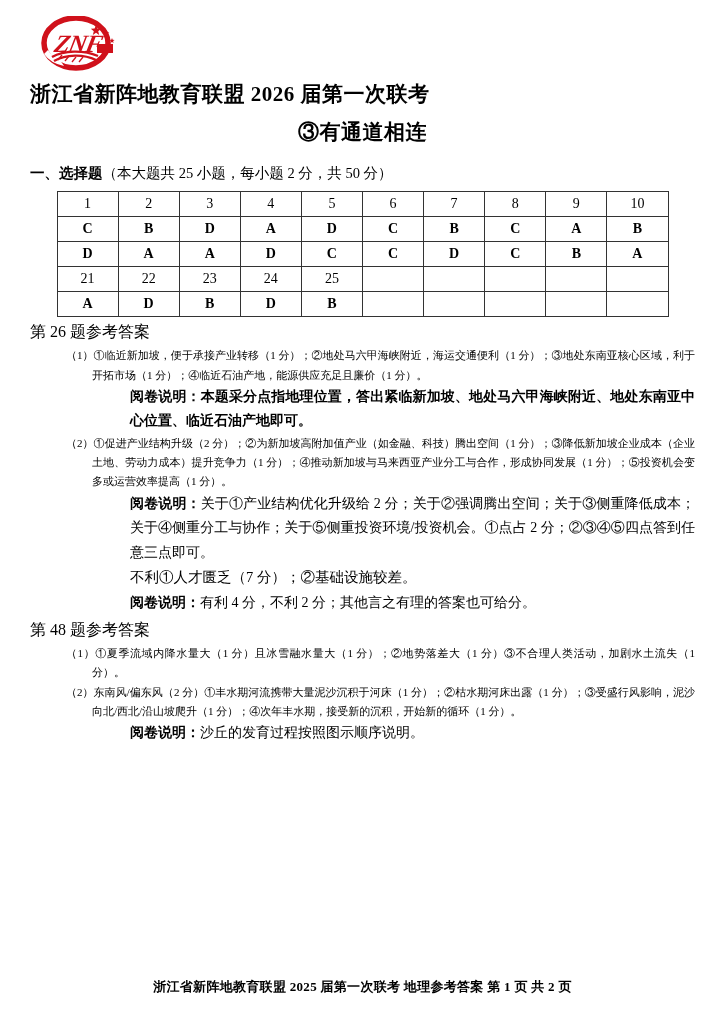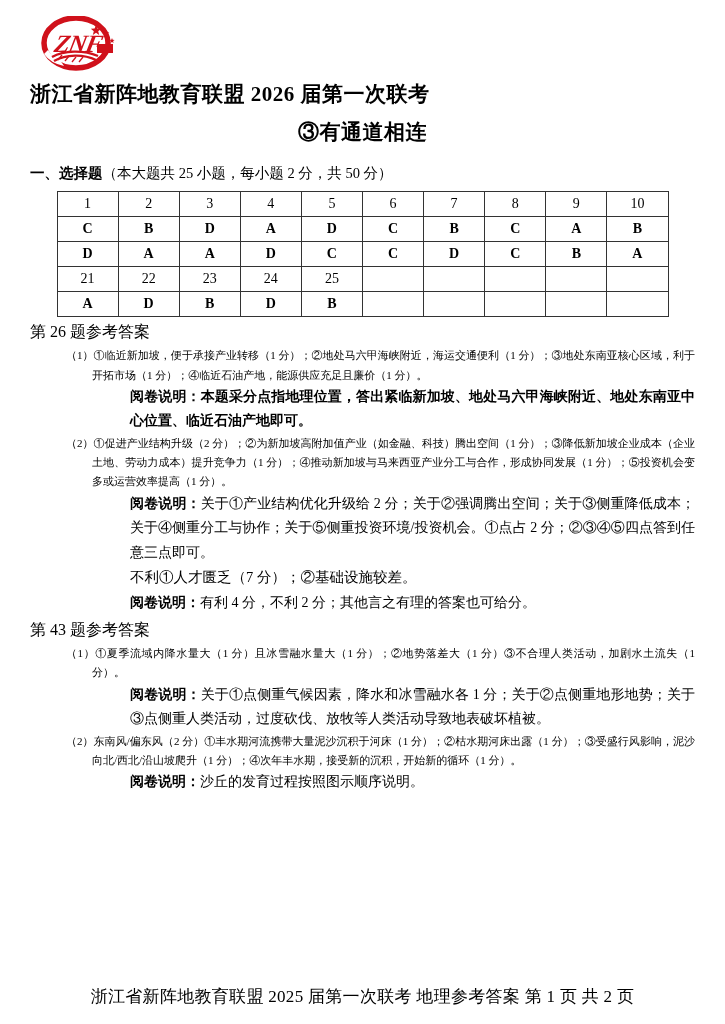--- a/index.html
+++ b/index.html
@@ -116,24 +116,24 @@
     padding-left: 100px;
     text-align: justify;
     text-justify: inter-ideograph;
   }
 
   
   .footer {
     position: absolute;
     left: 0;
     right: 0;
-    bottom: 16px;
+    bottom: 28px;
     text-align: center;
-    font-size: 17px;
-    font-weight: normal;
+    font-size: 13px;
+    font-weight: bold;
     letter-spacing: 0.3px;
   }
 </style>
 </head>
 <body>
 
 <div class="page">
 
   <div class="logo-wrap">
     <svg width="96" height="56" viewBox="0 0 96 56">
@@ -243,21 +243,20 @@
 
 
   <div class="q-head">第 26 题参考答案</div>
   <div class="item">（1）①临近新加坡，便于承接产业转移（1 分）；②地处马六甲海峡附近，海运交通便利（1 分）；③地处东南亚核心区域，利于开拓市场（1 分）；④临近石油产地，能源供应充足且廉价（1 分）。</div>
   <div class="note"><span class="lbl">阅卷说明：</span><span class="lbl">本题采分点指地理位置，答出紧临新加坡、地处马六甲海峡附近、地处东南亚中心位置、临近石油产地即可。</span></div>
   <div class="item">（2）①促进产业结构升级（2 分）；②为新加坡高附加值产业（如金融、科技）腾出空间（1 分）；③降低新加坡企业成本（企业土地、劳动力成本）提升竞争力（1 分）；④推动新加坡与马来西亚产业分工与合作，形成协同发展（1 分）；⑤投资机会变多或运营效率提高（1 分）。</div>
   <div class="note"><span class="lbl">阅卷说明：</span><span>关于①产业结构优化升级给 2 分；关于②强调腾出空间；关于③侧重降低成本；关于④侧重分工与协作；关于⑤侧重投资环境/投资机会。①点占 2 分；②③④⑤四点答到任意三点即可。</span></div>
   <div class="subline">不利①人才匮乏（7 分）；②基础设施较差。</div>
   <div class="note"><span class="lbl">阅卷说明：</span><span>有利 4 分，不利 2 分；其他言之有理的答案也可给分。</span></div>
 
-  <div class="q-head">第 43 题参考答案</div>
+  <div class="q-head">第 48 题参考答案</div>
   <div class="item">（1）①夏季流域内降水量大（1 分）且冰雪融水量大（1 分）；②地势落差大（1 分）③不合理人类活动，加剧水土流失（1 分）。</div>
-  <div class="note"><span class="lbl">阅卷说明：</span><span>关于①点侧重气候因素，降水和冰雪融水各 1 分；关于②点侧重地形地势；关于③点侧重人类活动，过度砍伐、放牧等人类活动导致地表破坏植被。</span></div>
   <div class="item">（2）东南风/偏东风（2 分）①丰水期河流携带大量泥沙沉积于河床（1 分）；②枯水期河床出露（1 分）；③受盛行风影响，泥沙向北/西北/沿山坡爬升（1 分）；④次年丰水期，接受新的沉积，开始新的循环（1 分）。</div>
   <div class="note"><span class="lbl">阅卷说明：</span><span>沙丘的发育过程按照图示顺序说明。</span></div>
 
   <div class="footer">浙江省新阵地教育联盟 2025 届第一次联考  地理参考答案   第 1 页 共 2 页</div>
 
 </div>
 
 </body></html>

